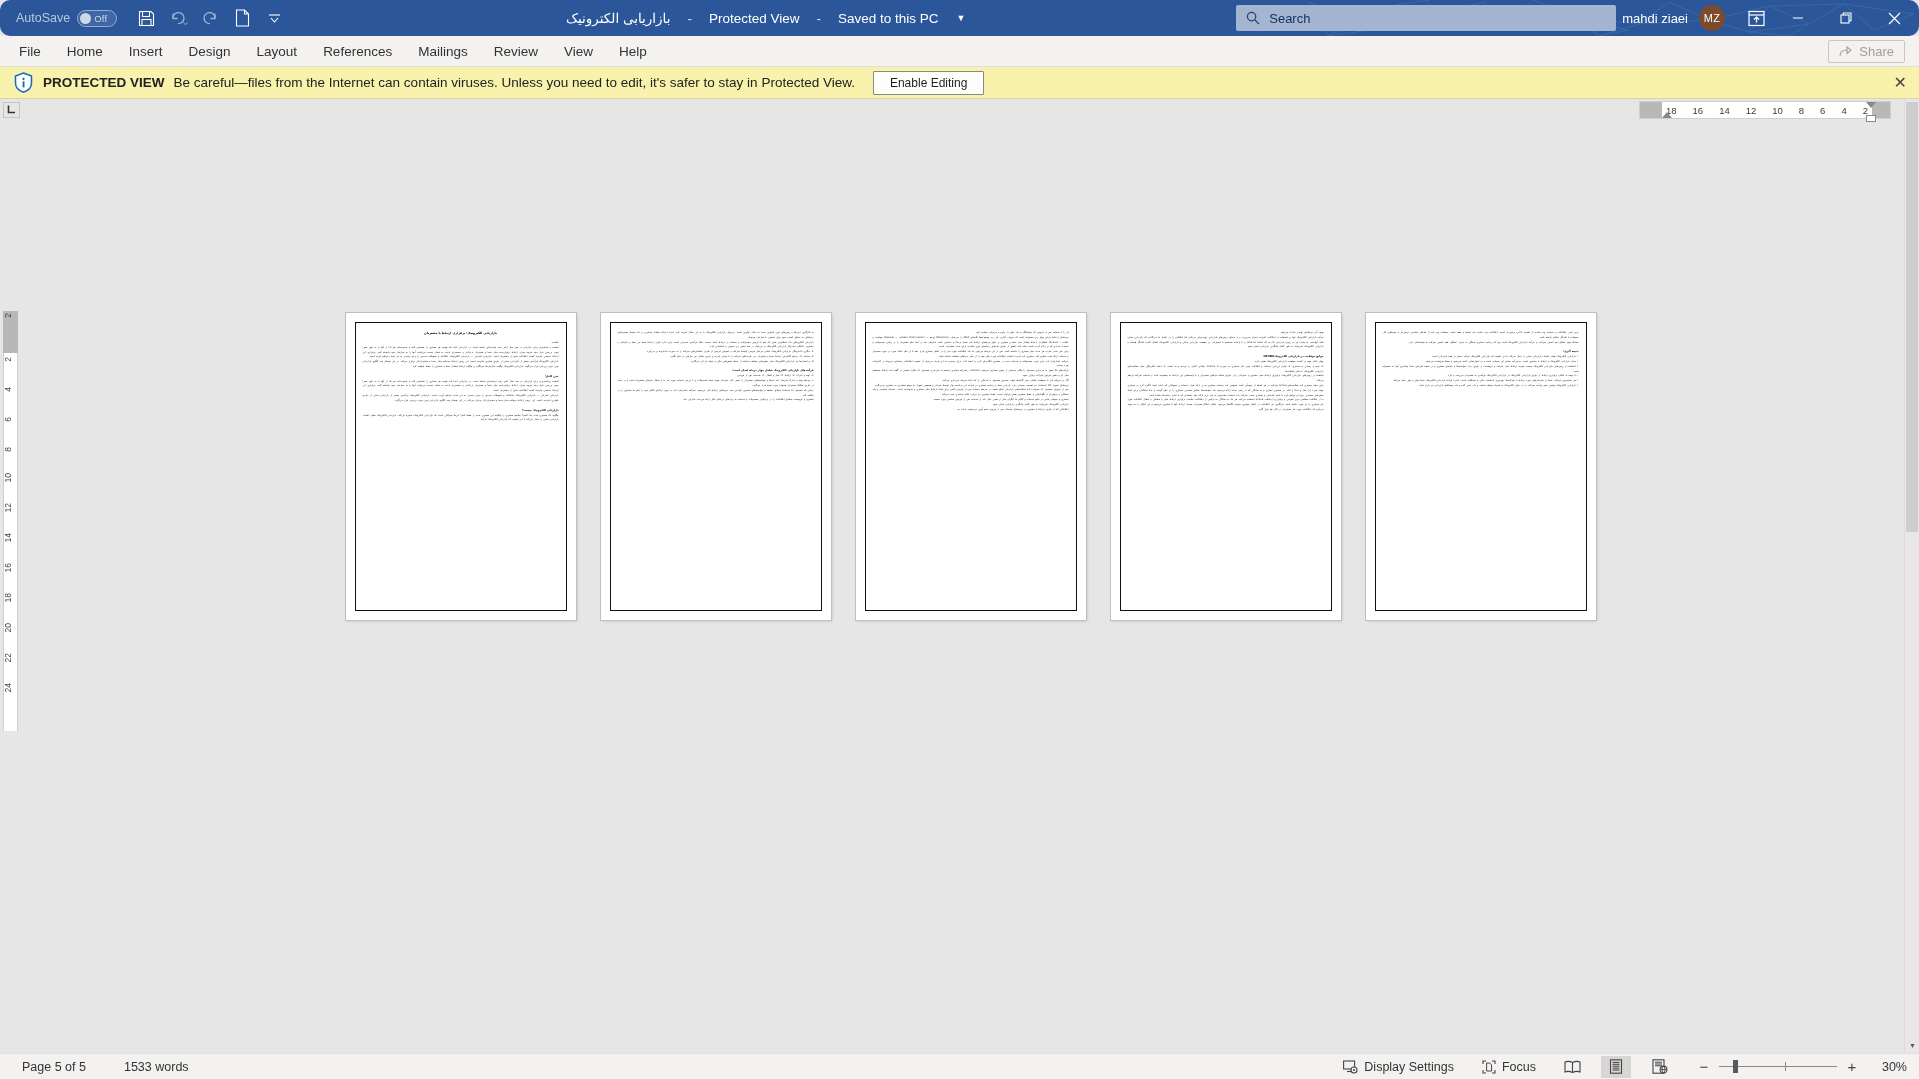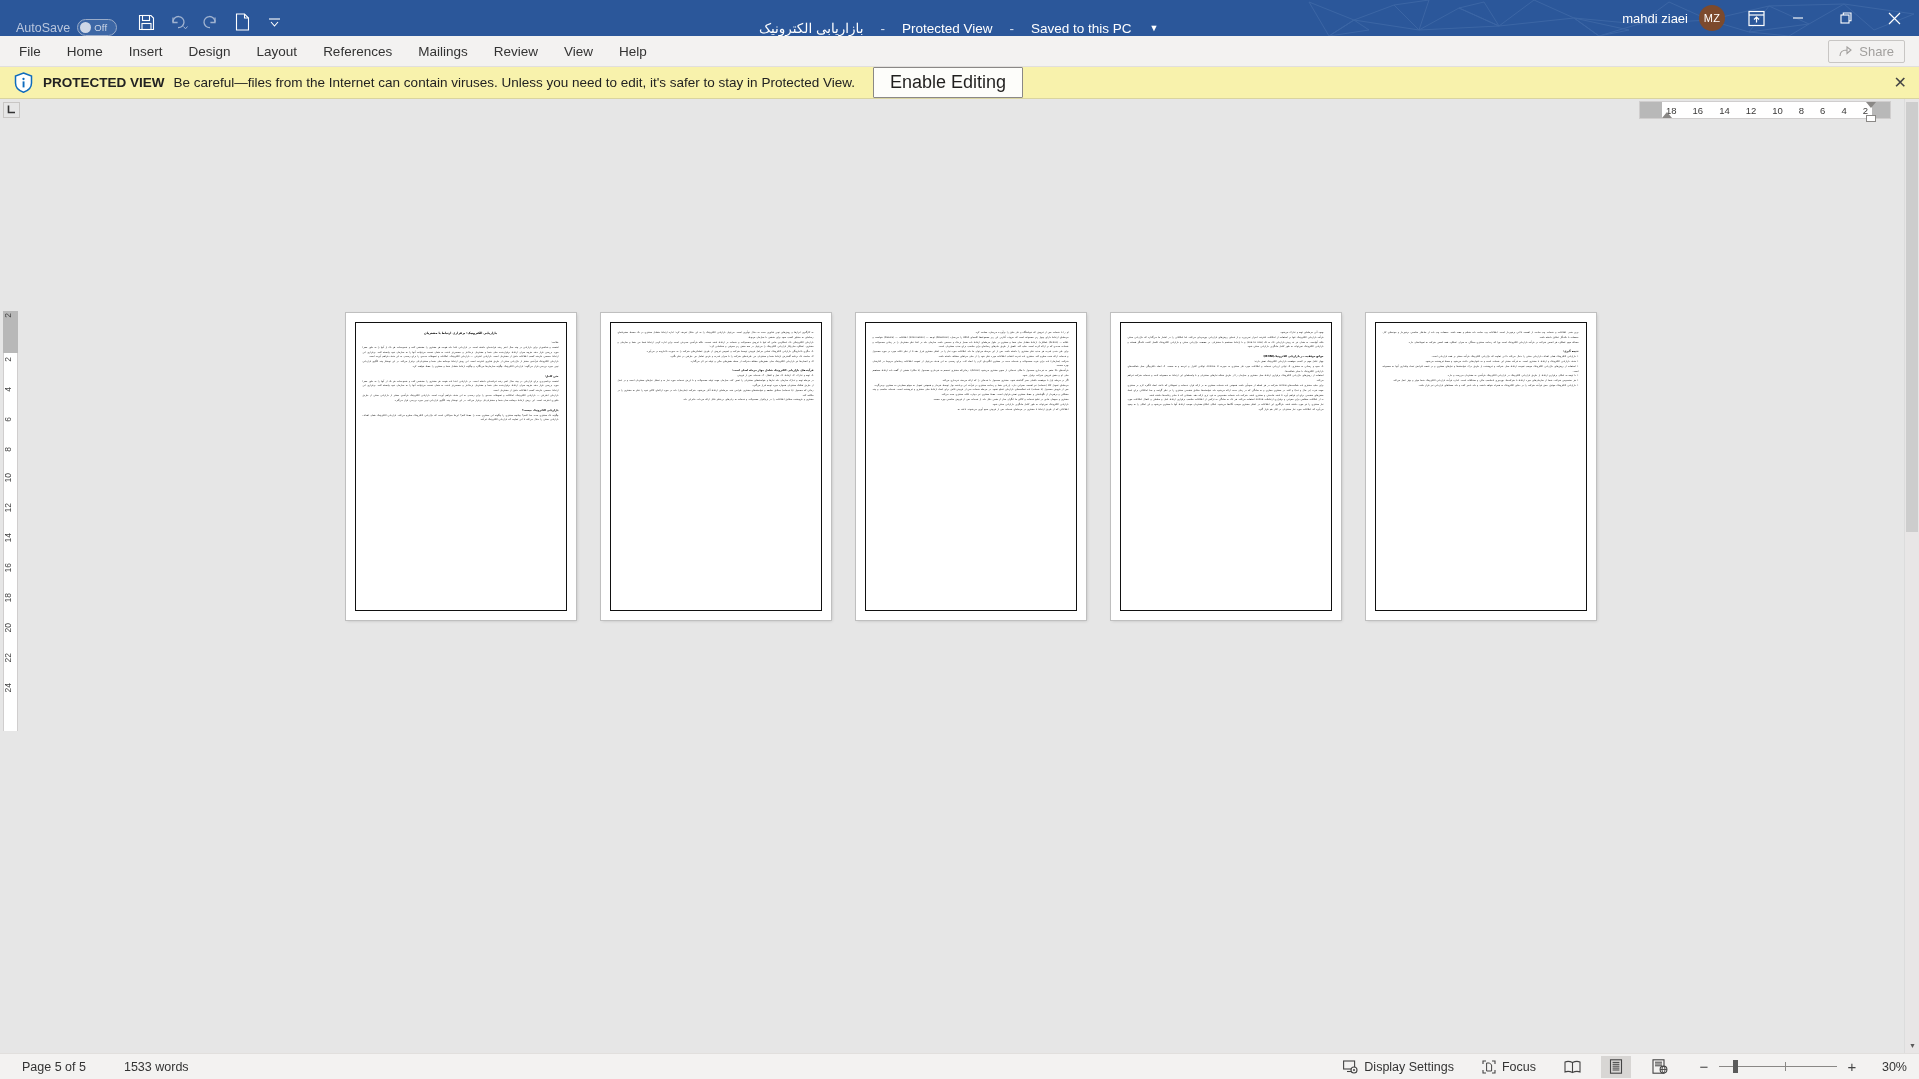--- a/index.html
+++ b/index.html
@@ -8,22 +8,22 @@
     overflow: hidden;
     font-family: "Liberation Sans", sans-serif;
     background: #e6e6e6;
   }
   body { display: flex; flex-direction: column; }
 
   
   .titlebar {
     height: 21px; min-height: 36px;
     background: #2b579a;
-    display: flex; align-items: flex-end;
-    color: #fff; position: relative; overflow: hidden;
+    display: flex; align-items: center;
+    color: #fff; position: relative; overflow: hidden; border-radius: 10px;
   }
   .titlebar-deco {
     position: absolute; right: 0; top: 0; width: 620px; height: 36px;
     opacity: .35; pointer-events: none;
   }
   .tb-autosave {
     display: flex; align-items: center; gap: 7px;
     margin-left: 16px; font-size: 12.5px; color: #b9c6dd;
   }
   .toggle {
@@ -92,21 +92,21 @@
   .protbar {
     height: 32px; min-height: 32px; background: #f8f2ac;
     display: flex; align-items: center; gap: 0;
     border-bottom: 1px solid #d9d4a0; position: relative;
   }
   .prot-icon { margin-left: 14px; display: flex; align-items: center; }
   .prot-strong { font-size: 13.5px; font-weight: bold; color: #222; margin-left: 10px; }
   .prot-msg { font-size: 13.5px; color: #222; margin-left: 9px; white-space: nowrap; }
   .enable-btn {
     margin-left: 18px; background: #fdfdfa; border: 1px solid #8a8886;
-    padding: 4px 16px; font-size: 18px; color: #201f1e; border-radius: 1px;
+    padding: 4px 16px; font-size: 12px; color: #201f1e; border-radius: 1px;
   }
   .prot-close {
     position: absolute; right: 12px; top: 50%; transform: translateY(-50%);
     font-size: 16px; color: #444; line-height: 1;
   }
 
   
   .workarea { flex: 1; display: flex; position: relative; min-height: 0; }
 
   .leftcol { width: 22px; min-width: 22px; background: #e6e6e6; display: flex; flex-direction: column; }
@@ -298,20 +298,27 @@
 
   <div class="tb-title">
     <span class="dirtxt">بازاریابی الکترونیک</span>
     <span class="sep">-</span>
     <span>Protected View</span>
     <span class="sep">-</span>
     <span>Saved to this PC</span>
     <span class="caret-sm">▼</span>
   </div>
 
+  <div class="searchbox">
+    <svg width="14" height="14" viewBox="0 0 14 14">
+        <circle cx="5.6" cy="5.6" r="4.2" fill="none" stroke="#1e3f73" stroke-width="1.2"></circle>
+        <path d="M8.8 8.8 L13 13" stroke="#1e3f73" stroke-width="1.2"></path>
+      </svg>
+    <span>Search</span>
+  </div>
 
   <div class="tb-right">
     <span class="username">mahdi ziaei</span>
     <span class="avatar">MZ</span>
     <div class="ribbon-toggle-btn">
       <svg width="17" height="17" viewBox="0 0 17 17">
           <rect x="1" y="1.5" width="15" height="14" fill="none" stroke="#fff" stroke-width="1.2"></rect>
           <path d="M1 5h15" stroke="#fff" stroke-width="1.2"></path>
           <path d="M8.5 12.5 L8.5 7 M6 9.5 L8.5 7 L11 9.5" fill="none" stroke="#fff" stroke-width="1.2"></path>
         </svg>

